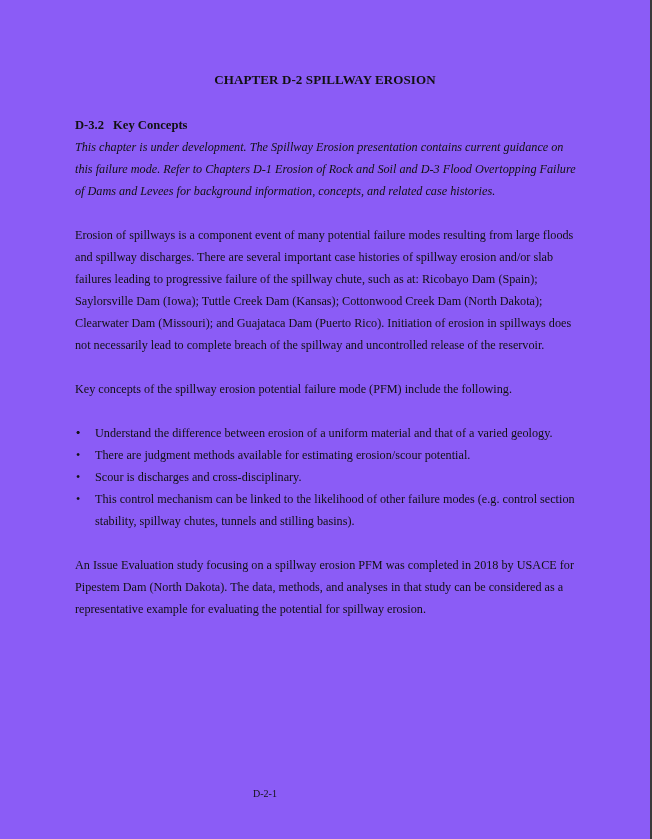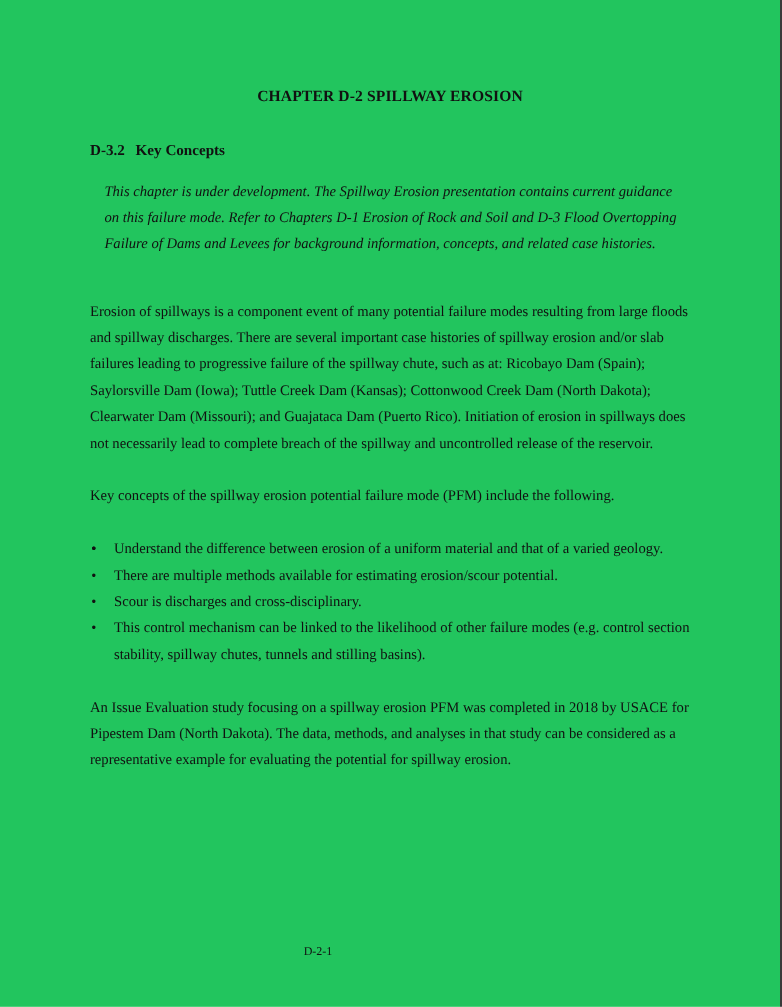--- a/index.html
+++ b/index.html
@@ -14,21 +14,21 @@
       overflow: hidden;
       font-family: "Liberation Serif", "DejaVu Serif", serif;
       color: #111111;
     }
     .page {
       position: absolute;
       left: 0;
       top: 0;
       width: 650px;
       height: 839px;
-      background: #22c55e;
+      background: #8b5cf6;
     }
     .right-edge {
       position: absolute;
       right: 0;
       top: 0;
       width: 2px;
       height: 839px;
       background: #3a3a3a;
     }
     .chapter-title {
@@ -54,21 +54,21 @@
       font-size: 12.6px;
       margin: 0;
       height: 22px;
     }
     .section-heading .num {
       display: inline-block;
       width: 38px;
     }
     .italic-note {
       font-style: italic;
-      margin: 12px;
+      margin: 0;
     }
     p {
       margin: 0;
     }
     .gap {
       height: 22px;
     }
     ul.bullets {
       list-style: none;
       margin: 0;
@@ -121,21 +121,21 @@
     <ul class="bullets">
       <li>
         <span class="bullet">•</span>
       </li>
       <li>
         <span class="bullet">•</span>
         <span>Understand the difference between erosion of a uniform material and that of a varied geology.</span>
       </li>
       <li>
         <span class="bullet">•</span>
-        <span>There are multiple methods available for estimating erosion/scour potential.</span>
+        <span>There are judgment methods available for estimating erosion/scour potential.</span>
       </li>
       <li>
         <span class="bullet">•</span>
         <span>Scour is discharges and cross-disciplinary.</span>
       </li>
       <li>
         <span class="bullet">•</span>
         <span>This control mechanism can be linked to the likelihood of other failure modes (e.g. control section stability, spillway chutes, tunnels and stilling basins).</span>
       </li>
     </ul>

